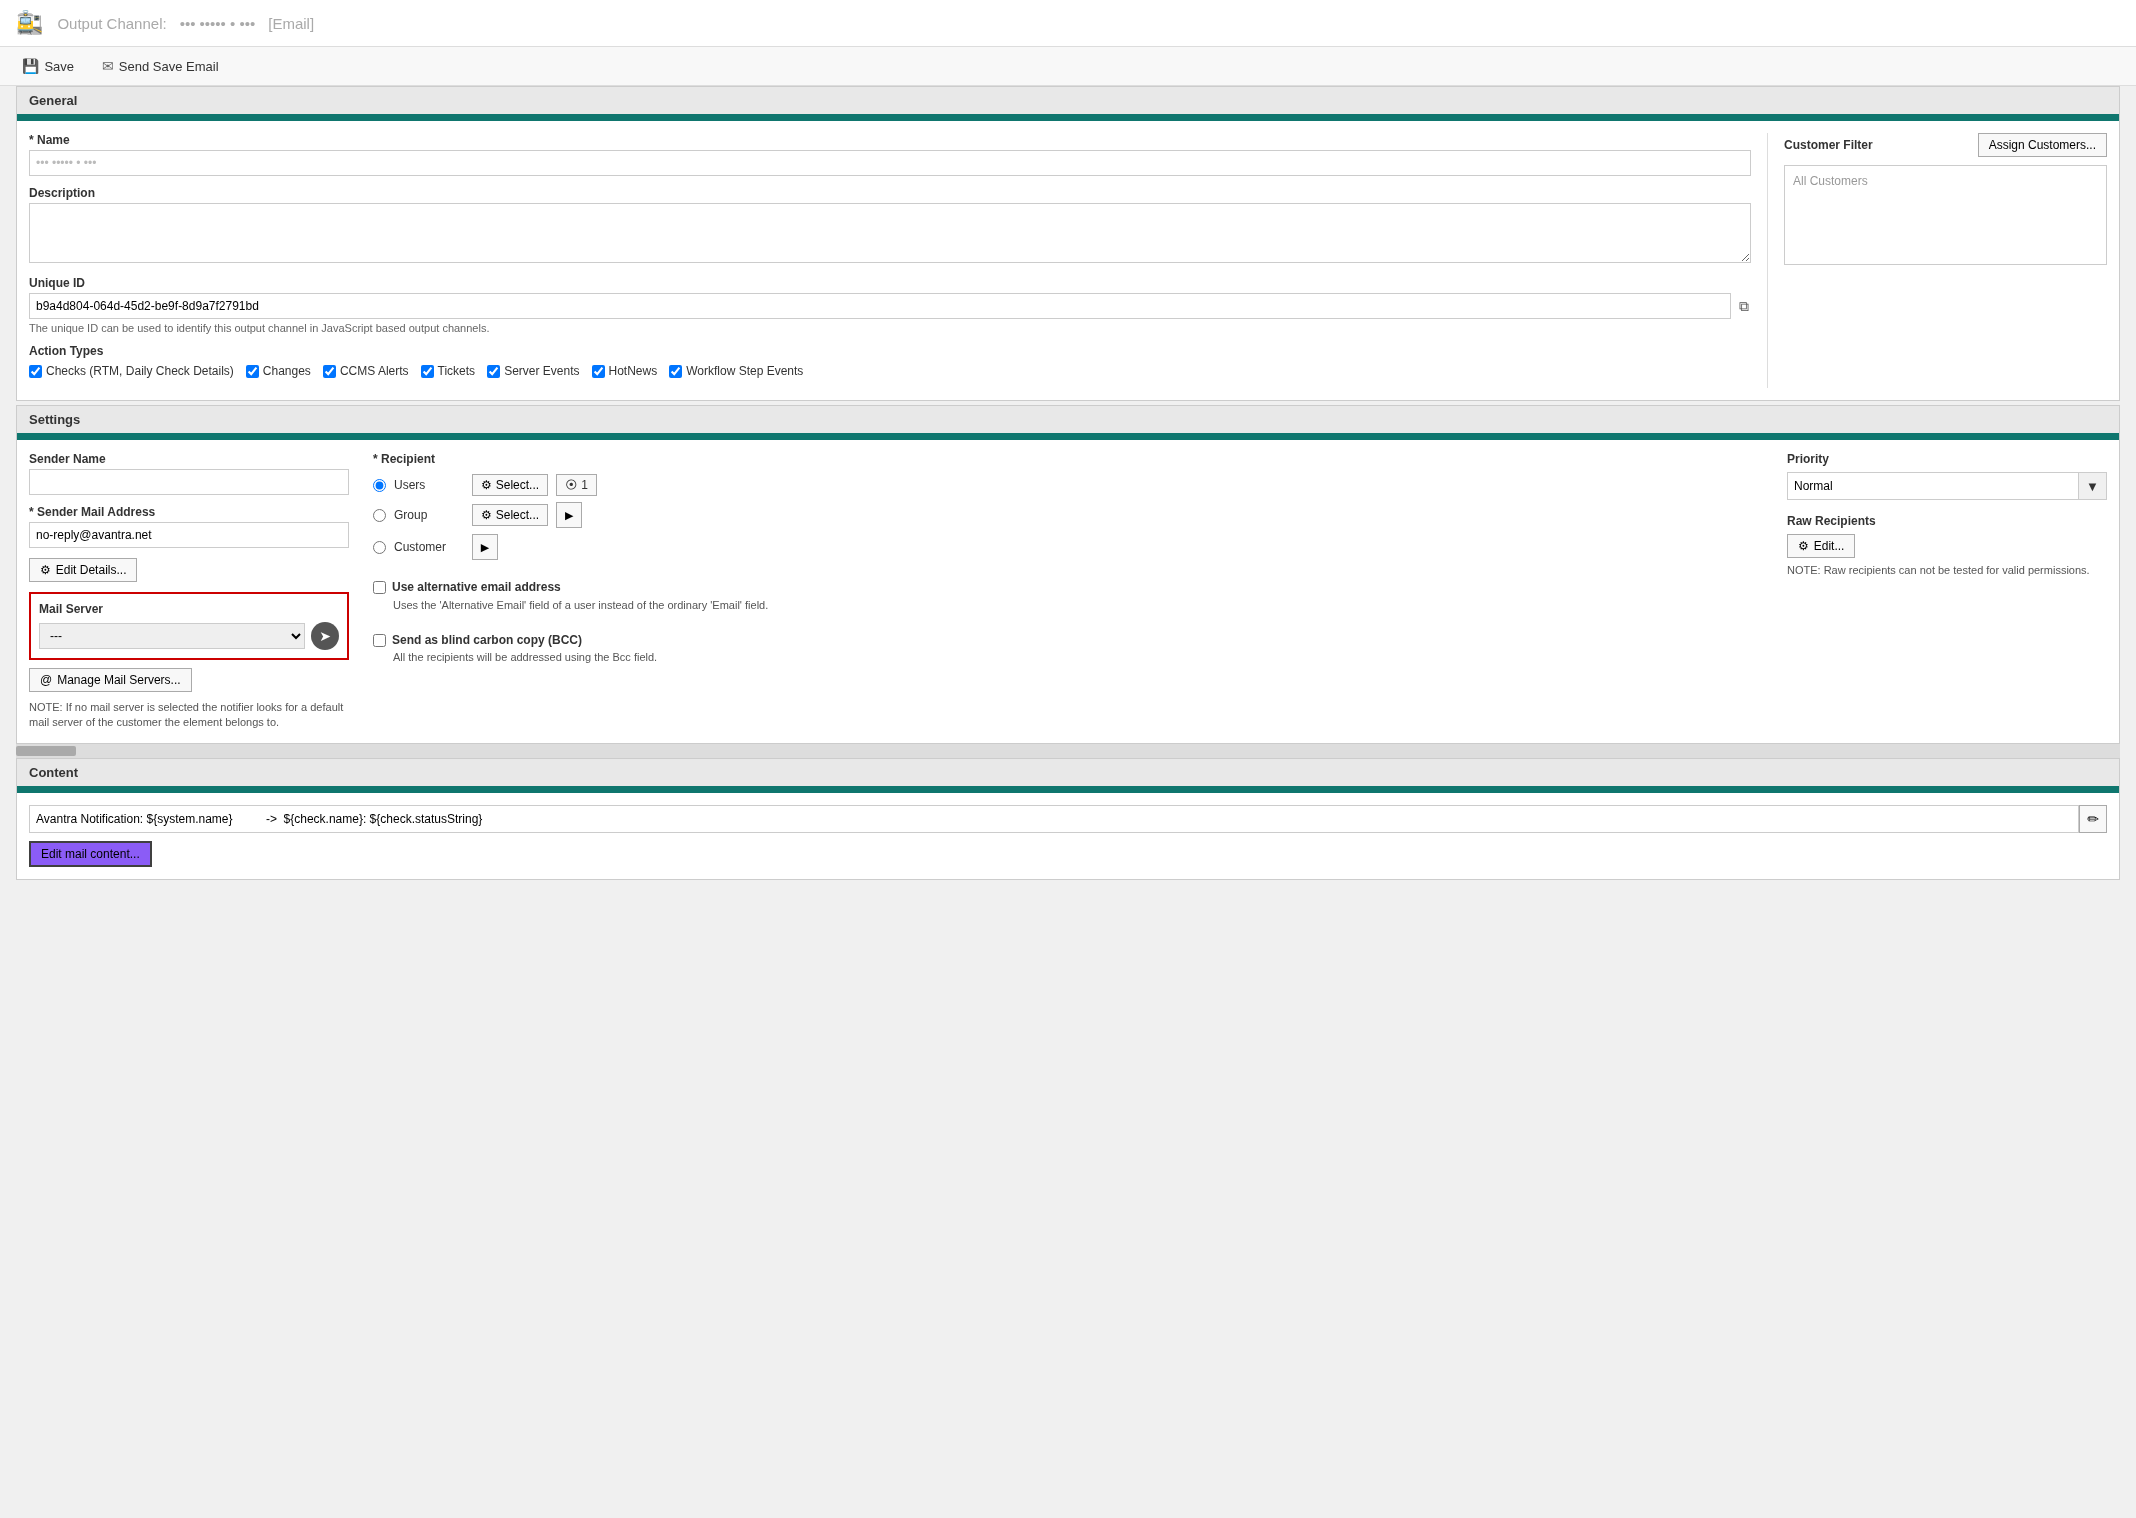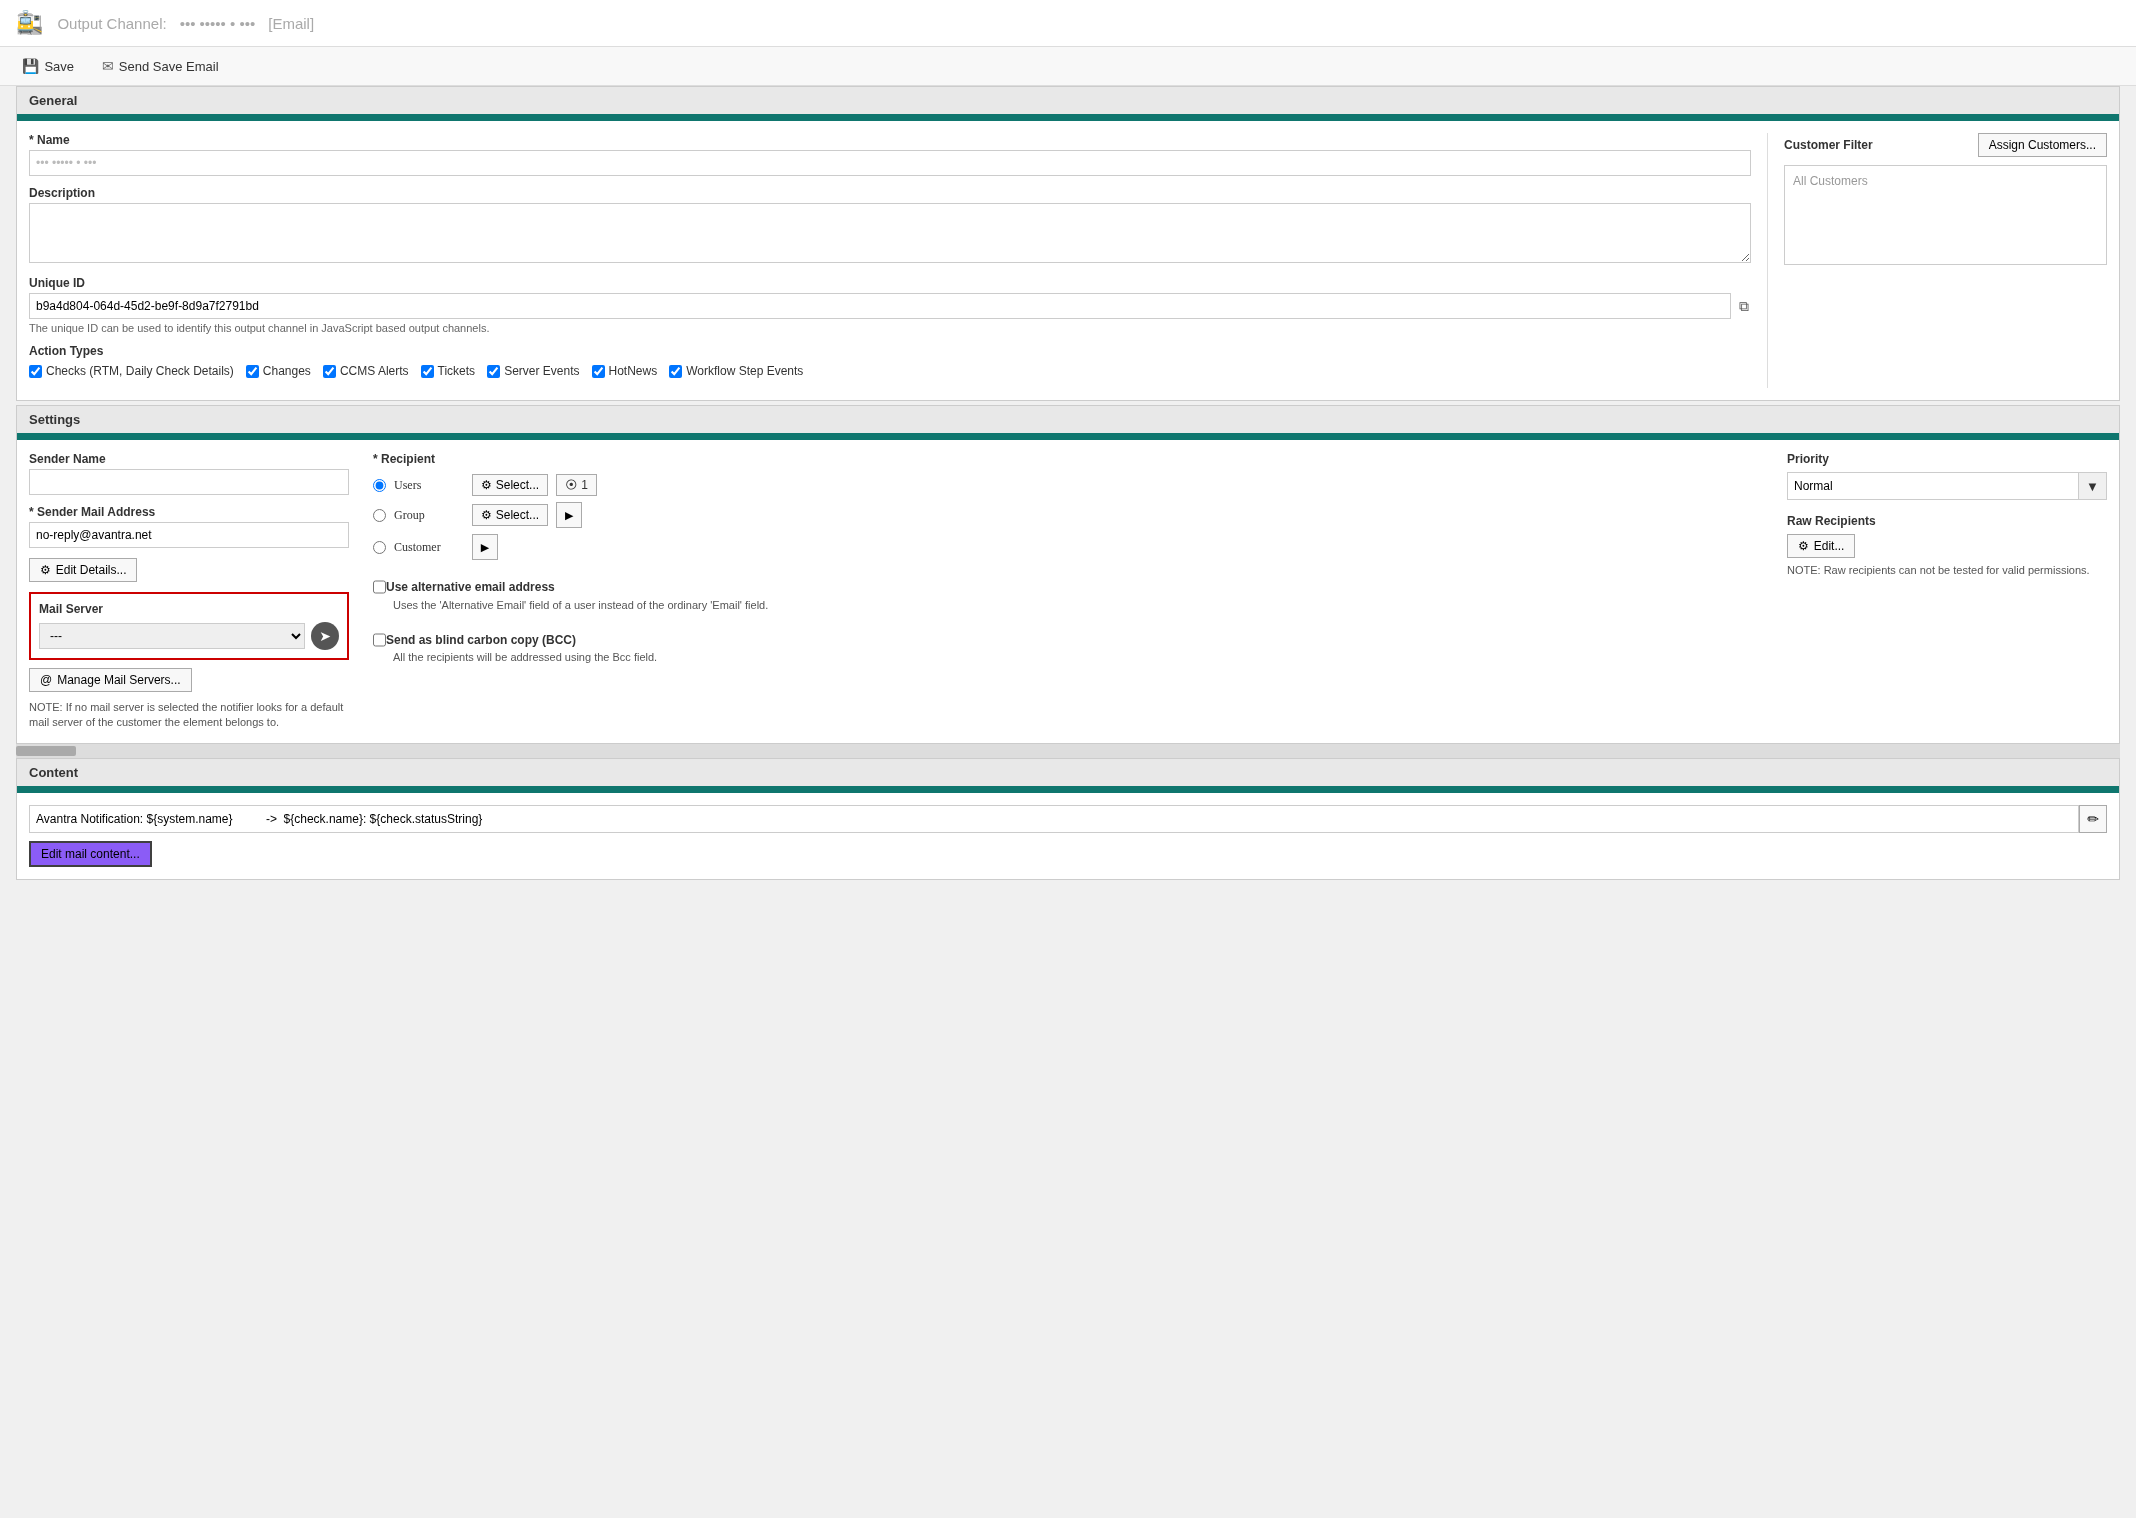--- a/index.html
+++ b/index.html
@@ -73,27 +73,27 @@
     .mail-server-select { flex: 1; border: 1px solid #ccc; padding: 3px 6px; font-size: 12px; height: 26px; }
     .mail-server-go-btn { background: #555; border: none; color: #fff; width: 28px; height: 28px; cursor: pointer; font-size: 14px; display: flex; align-items: center; justify-content: center; border-radius: 50%; }
 
     .manage-mail-btn { border: 1px solid #aaa; background: #f8f8f8; padding: 4px 10px; font-size: 12px; cursor: pointer; display: flex; align-items: center; gap: 5px; margin-top: 8px; }
     .mail-server-note { font-size: 11px; color: #555; margin-top: 8px; line-height: 1.4; }
 
     
     .recipient-label { font-weight: bold; font-size: 12px; margin-bottom: 8px; }
     .recipient-row { display: flex; align-items: center; gap: 8px; margin-bottom: 6px; }
     .recipient-row input[type="radio"] { margin: 0; }
-    .recipient-row label { font-size: 12px; width: 70px; font-family: Liberation Serif, serif; }
+    .recipient-row label { font-size: 12px; width: 70px; }
     .select-btn { border: 1px solid #aaa; background: #f8f8f8; padding: 3px 8px; font-size: 12px; cursor: pointer; display: flex; align-items: center; gap: 4px; }
     .count-badge { border: 1px solid #aaa; background: #f8f8f8; padding: 3px 8px; font-size: 12px; display: flex; align-items: center; gap: 4px; }
     .play-btn { background: #f8f8f8; border: 1px solid #aaa; width: 26px; height: 26px; cursor: pointer; display: flex; align-items: center; justify-content: center; font-size: 11px; }
 
     .alt-email-section { margin-top: 14px; }
-    .checkbox-label { font-weight: bold; font-size: 12px; display: flex; gap: 0; margin-bottom: 4px; margin-top: 20px; }
+    .checkbox-label { font-weight: bold; font-size: 12px; display: flex; align-items: center; gap: 6px; margin-bottom: 4px; margin-top: 20px; }
     .alt-email-note { font-size: 11px; color: #555; line-height: 1.4; margin-left: 20px; }
 
     .bcc-section { margin-top: 12px; }
     .bcc-note { font-size: 11px; color: #555; margin-left: 20px; }
 
     
     .priority-label { font-weight: bold; font-size: 12px; margin-bottom: 6px; }
     .priority-select-row { display: flex; align-items: center; gap: 0; }
     .priority-select { border: 1px solid #ccc; padding: 4px 6px; font-size: 12px; height: 28px; flex: 1; appearance: none; background: #fff; }
     .priority-dropdown-btn { border: 1px solid #ccc; border-left: none; background: #f0f0f0; width: 28px; height: 28px; cursor: pointer; display: flex; align-items: center; justify-content: center; }

